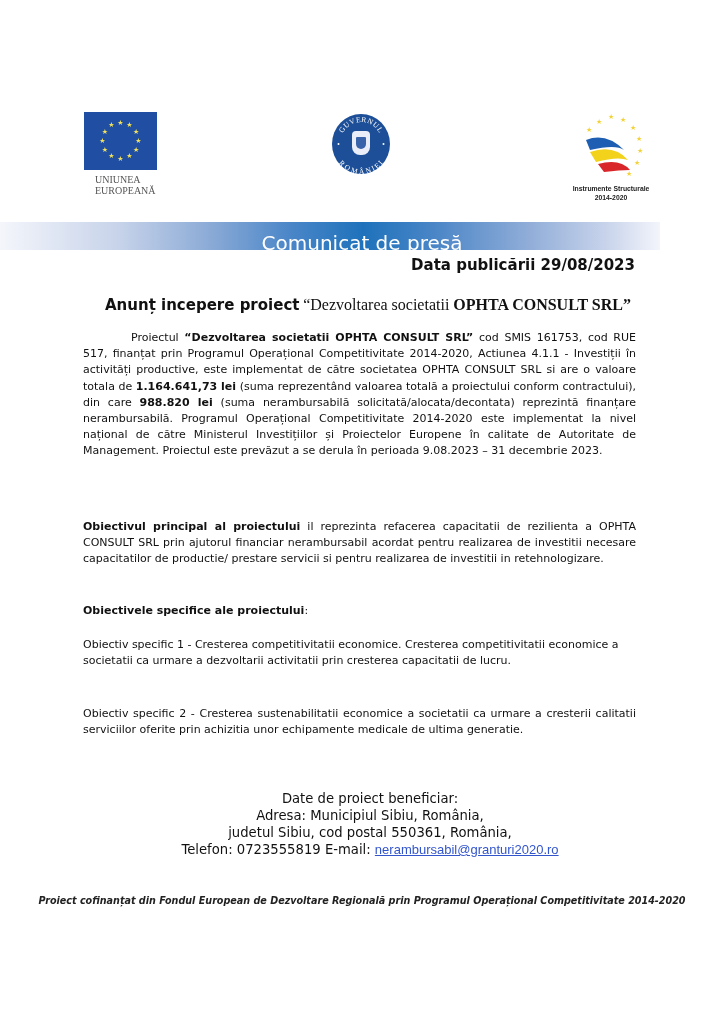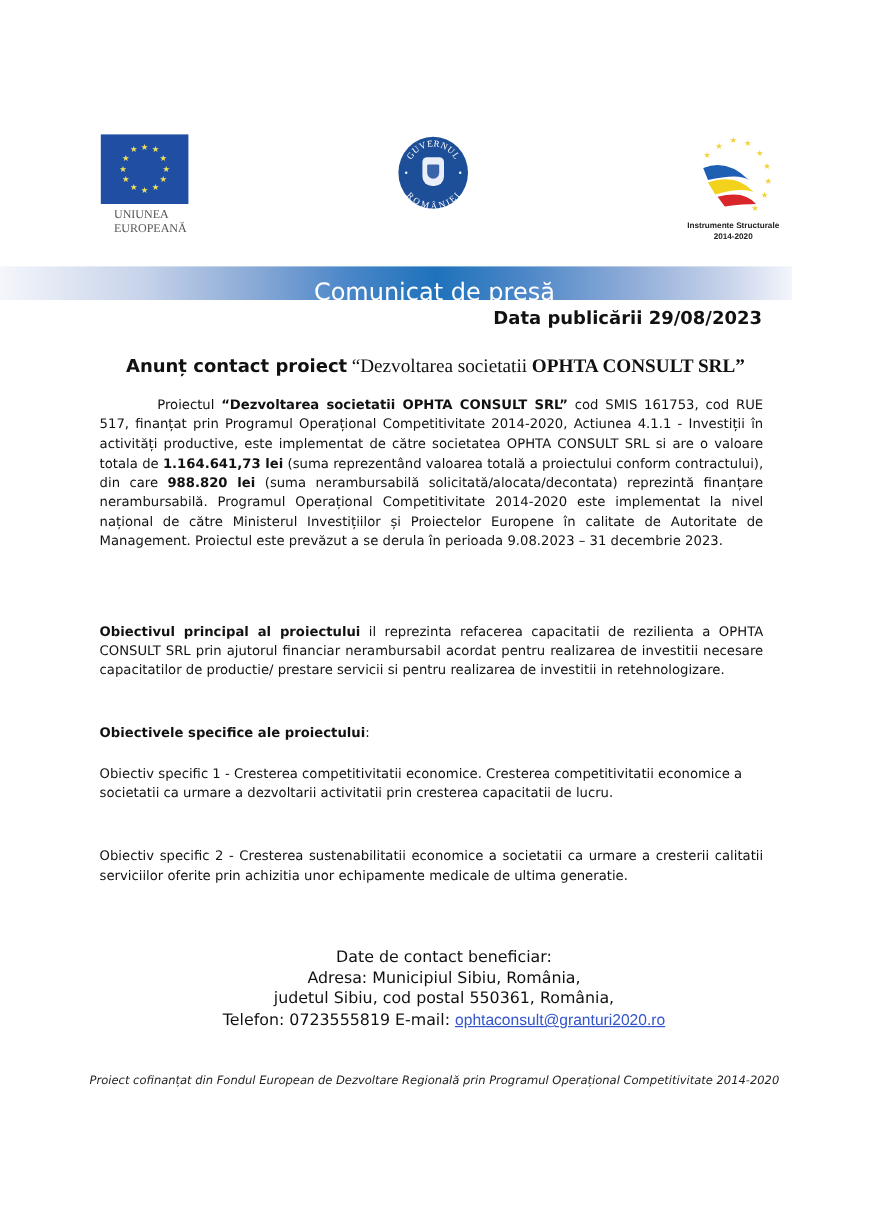--- a/index.html
+++ b/index.html
@@ -38,21 +38,21 @@
     .p1 { top: 330px; text-indent: 48px; }
     .p2 { top: 519px; }
     .p3 { top: 603px; }
     .p4 { top: 637px; text-align: left; }
     .p5 { top: 706px; }
 
     .contact { position: absolute; left: 140px; width: 460px; top: 790px; text-align: center; font-family: "DejaVu Sans", sans-serif; font-size: 13.2px; line-height: 17px; }
     .contact a { color: #3355cc; text-decoration: underline; font-family: "Liberation Sans", sans-serif; font-size: 13px; }
 
     .footer { position: absolute; left: 20px; width: 684px; top: 893px; text-align: center; font-family: "DejaVu Sans", sans-serif; font-size: 9.6px; line-height: 15px; color: #222; }
-    .footer .it { font-style: italic; }
+    .footer .it { font-style: italic; font-weight: bold; }
   </style>
 </head>
 <body>
 
 <div class="logo eu-logo">
   <div class="eu-flag" id="euflag">
       <span class="star" style="left: 33px; top: 7.5px;">★</span>
       <span class="star" style="left: 42px; top: 9.91154px;">★</span>
       <span class="star" style="left: 48.5885px; top: 16.5px;">★</span>
       <span class="star" style="left: 51px; top: 25.5px;">★</span>
@@ -114,36 +114,36 @@
   </div>
 </div>
 
 <div class="banner">
   <div class="banner-title">Comunicat de presă</div>
 </div>
 
 <div class="pub-date">Data publicării 29/08/2023</div>
 
 <div class="headline">
-  <span class="lead">Anunț contact proiect</span>
+  <span class="lead">Anunț incepere proiect</span>
   <span class="quote"><span>“Dezvoltarea societatii </span><b>OPHTA CONSULT SRL”</b></span>
 </div>
 
 <div class="body-text p1"><span>Proiectul </span><b>“Dezvoltarea societatii OPHTA CONSULT SRL”</b><span> cod SMIS 161753, cod RUE 517, finanțat prin Programul Operațional Competitivitate 2014-2020, Actiunea 4.1.1 - Investiții în activități productive,  este implementat de către societatea OPHTA CONSULT SRL si are o valoare totala de </span><b>1.164.641,73 lei</b><span> (suma reprezentând valoarea totală a proiectului conform contractului), din care </span><b>988.820 lei</b><span> (suma nerambursabilă solicitată/alocata/decontata) reprezintă finanțare nerambursabilă. Programul Operațional Competitivitate 2014-2020 este implementat la nivel național de către Ministerul Investițiilor și Proiectelor Europene în calitate de Autoritate de Management. Proiectul este prevăzut a se derula în perioada 9.08.2023 – 31 decembrie 2023.</span></div>
 
 <div class="body-text p2"><b>Obiectivul principal al proiectului</b><span> il reprezinta refacerea capacitatii de rezilienta a OPHTA CONSULT SRL prin ajutorul financiar nerambursabil acordat pentru realizarea de investitii necesare capacitatilor de productie/ prestare servicii si pentru realizarea de investitii in retehnologizare.</span></div>
 
 <div class="body-text p3"><b>Obiectivele specifice ale proiectului</b><span>:</span></div>
 
 <div class="body-text p4">Obiectiv specific 1 - Cresterea competitivitatii economice. Cresterea competitivitatii economice a societatii ca urmare a dezvoltarii activitatii prin cresterea capacitatii de lucru.</div>
 
 <div class="body-text p5">Obiectiv specific 2 - Cresterea sustenabilitatii economice a societatii ca urmare a cresterii calitatii serviciilor oferite prin achizitia unor echipamente medicale de ultima generatie.</div>
 
 <div class="contact">
-  <div>Date de contact beneficiar:</div>
+  <div>Date de proiect beneficiar:</div>
   <div>Adresa: Municipiul Sibiu, România,</div>
   <div>judetul Sibiu, cod postal 550361, România,</div>
-  <div><span>Telefon: 0723555819 E-mail: </span><a href="mailto:ophtaconsult@granturi2020.ro">ophtaconsult@granturi2020.ro</a></div>
+  <div><span>Telefon: 0723555819 E-mail: </span><a href="mailto:ophtaconsult@granturi2020.ro">nerambursabil@granturi2020.ro</a></div>
 </div>
 
 <div class="footer">
   <div class="it">Proiect cofinanțat din Fondul European de Dezvoltare Regională prin Programul Operațional Competitivitate 2014-2020</div>
 </div>
 
 </body></html>

